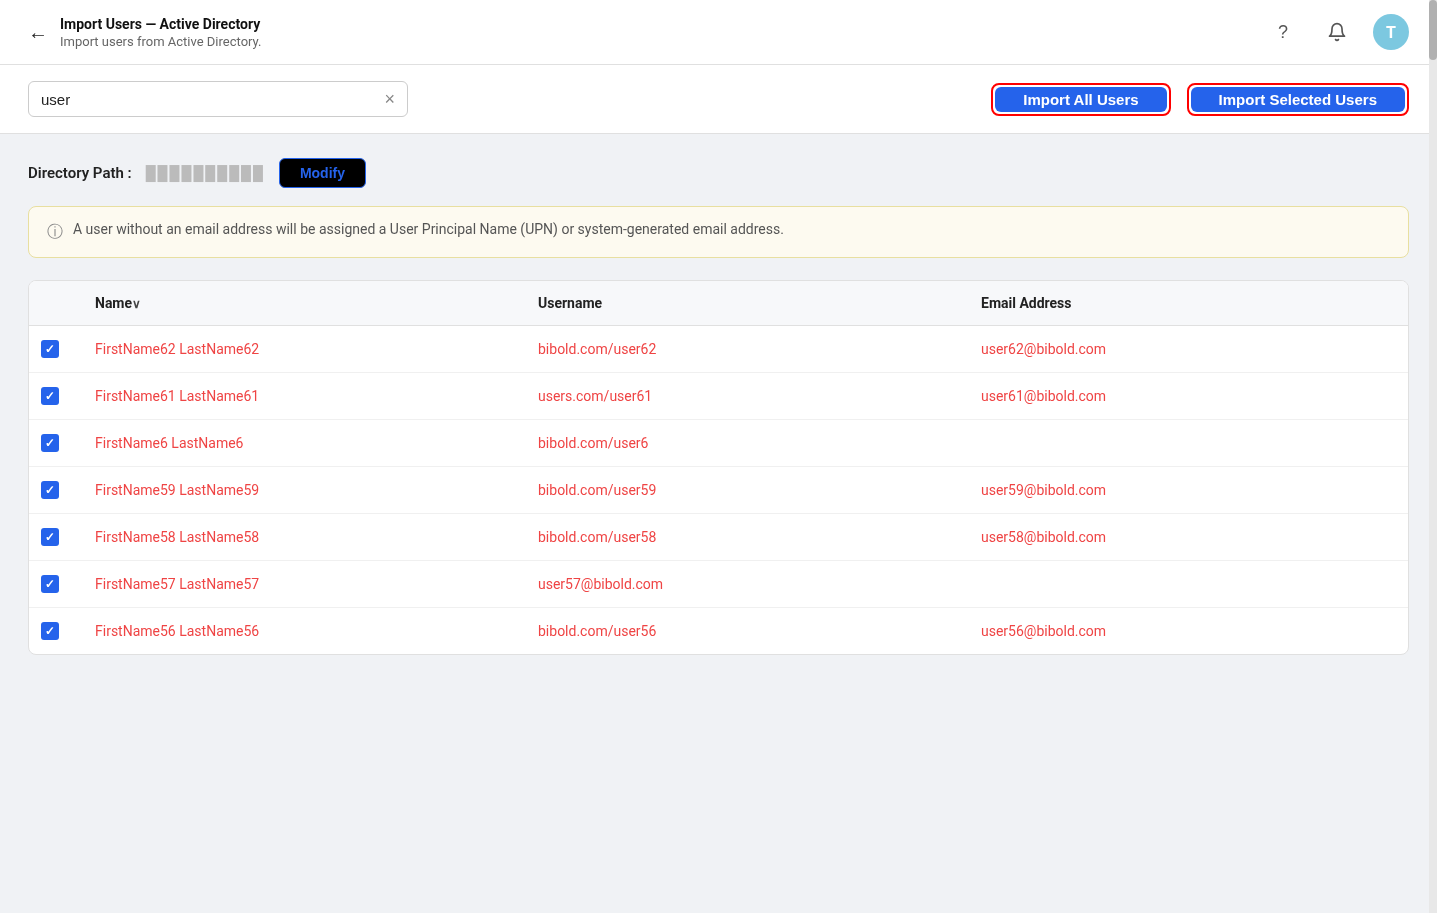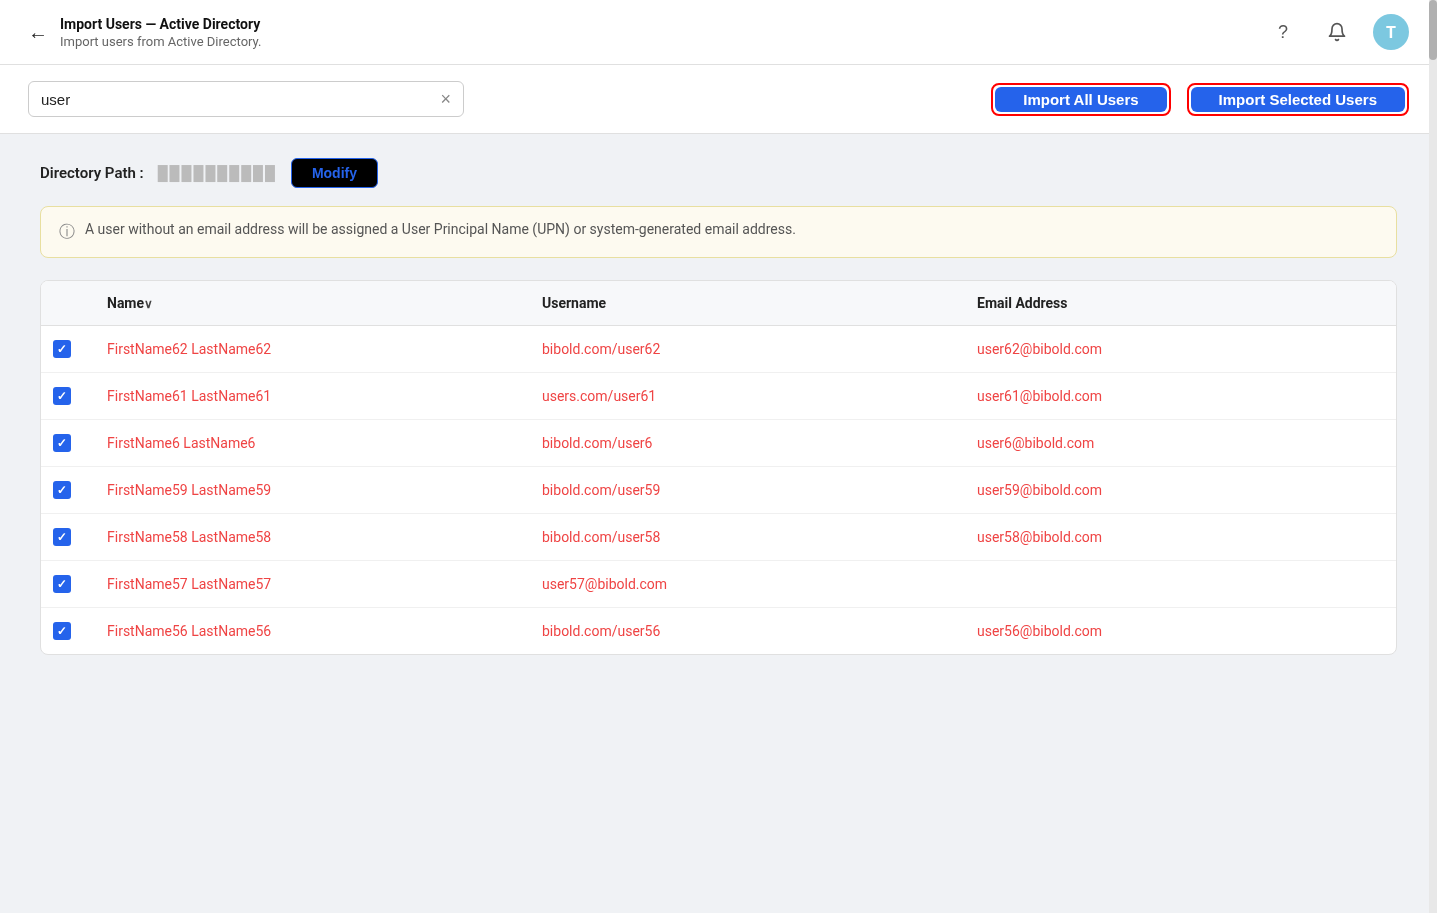--- a/index.html
+++ b/index.html
@@ -34,21 +34,21 @@
       background: #fff;
       padding: 16px 28px;
       display: flex;
       align-items: center;
       justify-content: space-between;
       border-bottom: 1px solid #e0e0e0;
     }
     .search-input-wrap {
       display: flex; align-items: center;
       border: 1px solid #ccc; border-radius: 6px;
-      padding: 8px 12px; width: 436px; background: #fff;
+      padding: 8px 12px; width: 380px; background: #fff;
     }
     .search-input {
       border: none; outline: none; font-size: 15px; flex: 1; color: #222;
     }
     .clear-btn { cursor: pointer; color: #888; font-size: 18px; line-height: 1; background: none; border: none; }
     .btn-group { display: flex; gap: 16px; align-items: center; }
     .btn-highlighted-wrap {
       border: 2.5px solid red;
       border-radius: 8px;
       padding: 2px;
@@ -58,21 +58,21 @@
       color: #fff;
       border: none;
       border-radius: 6px;
       padding: 4px 28px;
       font-size: 15px;
       font-weight: 600;
       cursor: pointer;
       white-space: nowrap;
     }
 
-    .main-content { padding: 24px 40px; }
+    .main-content { padding: 24px 28px; }
 
     .directory-row {
       display: flex; align-items: center; gap: 14px; margin-bottom: 18px;
     }
     .directory-label { font-size: 15px; font-weight: 600; color: #222; }
     .directory-value { font-size: 14px; color: #bbb; letter-spacing: 2px; }
     .modify-btn {
       border: 1.5px solid #2563eb; border-radius: 6px;
       padding: 6px 20px; font-size: 14px; font-weight: 600;
       color: #2563eb; background: #000000; cursor: pointer;
@@ -228,21 +228,20 @@
       <div class="td">FirstName61 LastName61</div>
       <div class="td">users.com/user61</div>
       <div class="td">user61@bibold.com</div>
     </div>
         <div class="table-row">
       <div class="td td-check">
         <div class="checkbox-checked"></div>
       </div>
       <div class="td">FirstName6 LastName6</div>
       <div class="td">bibold.com/user6</div>
-      <div class="td">user6@bibold.com</div>
     </div>
         <div class="table-row">
       <div class="td td-check">
         <div class="checkbox-checked"></div>
       </div>
       <div class="td">FirstName59 LastName59</div>
       <div class="td">bibold.com/user59</div>
       <div class="td">user59@bibold.com</div>
     </div>
         <div class="table-row">

